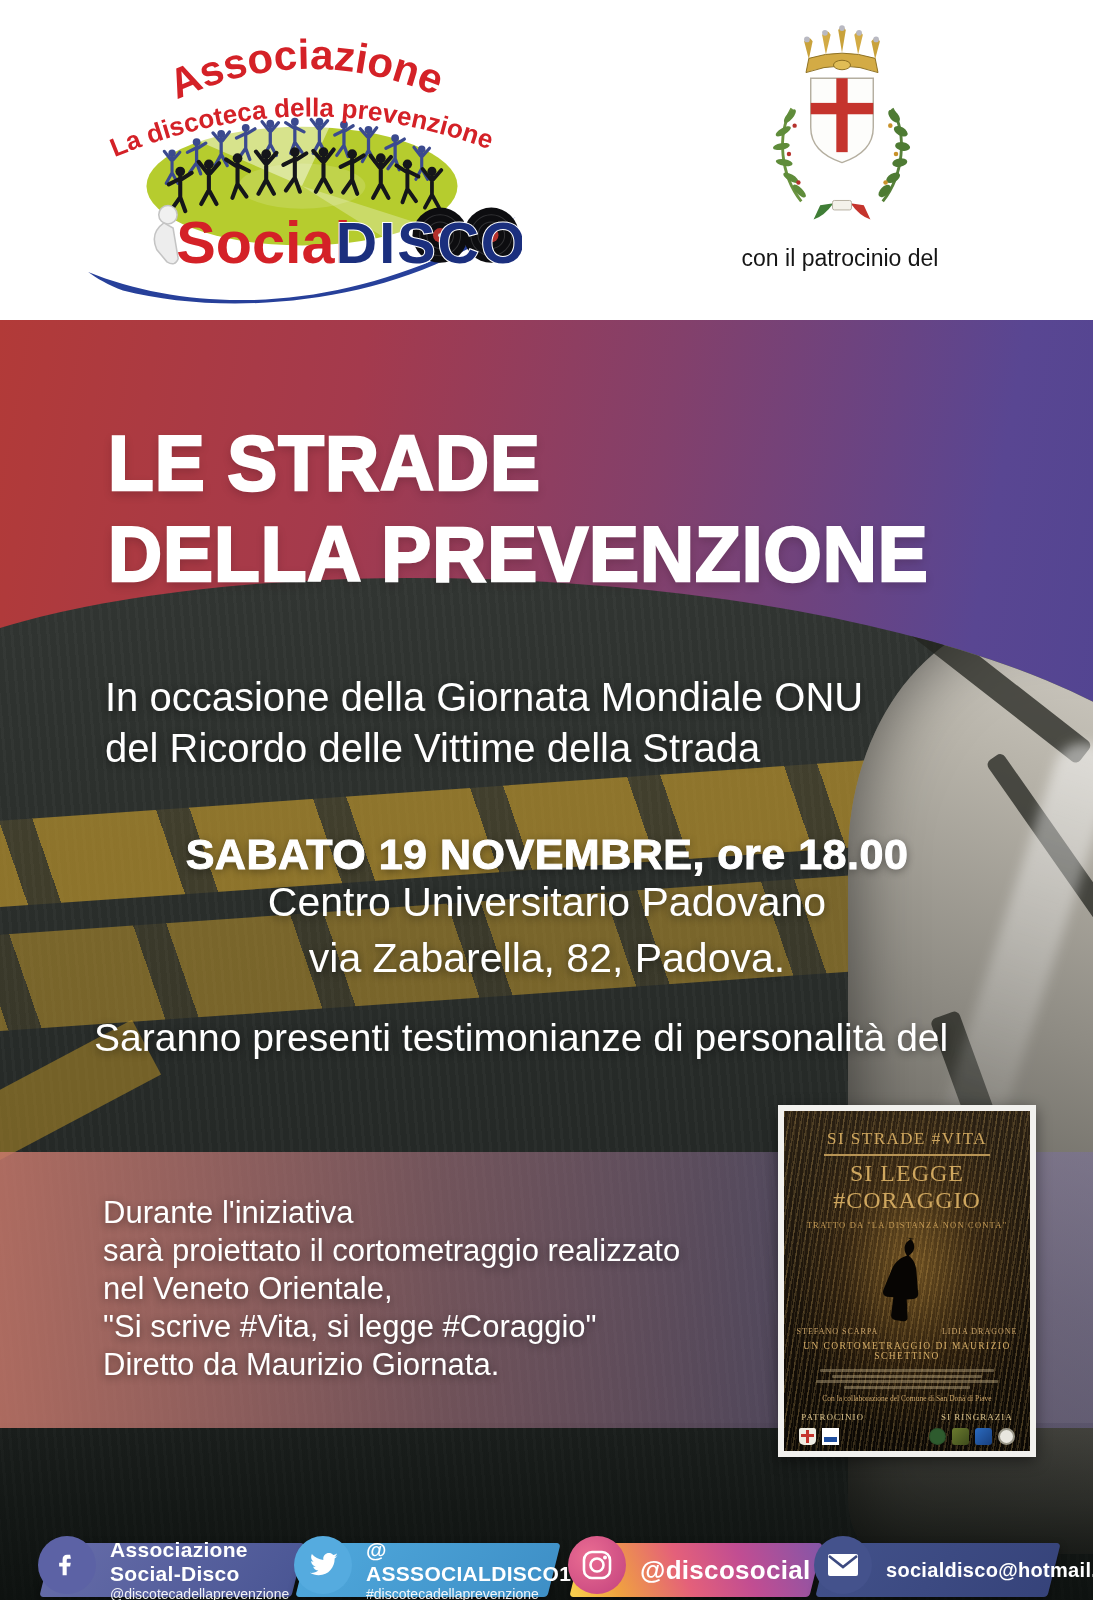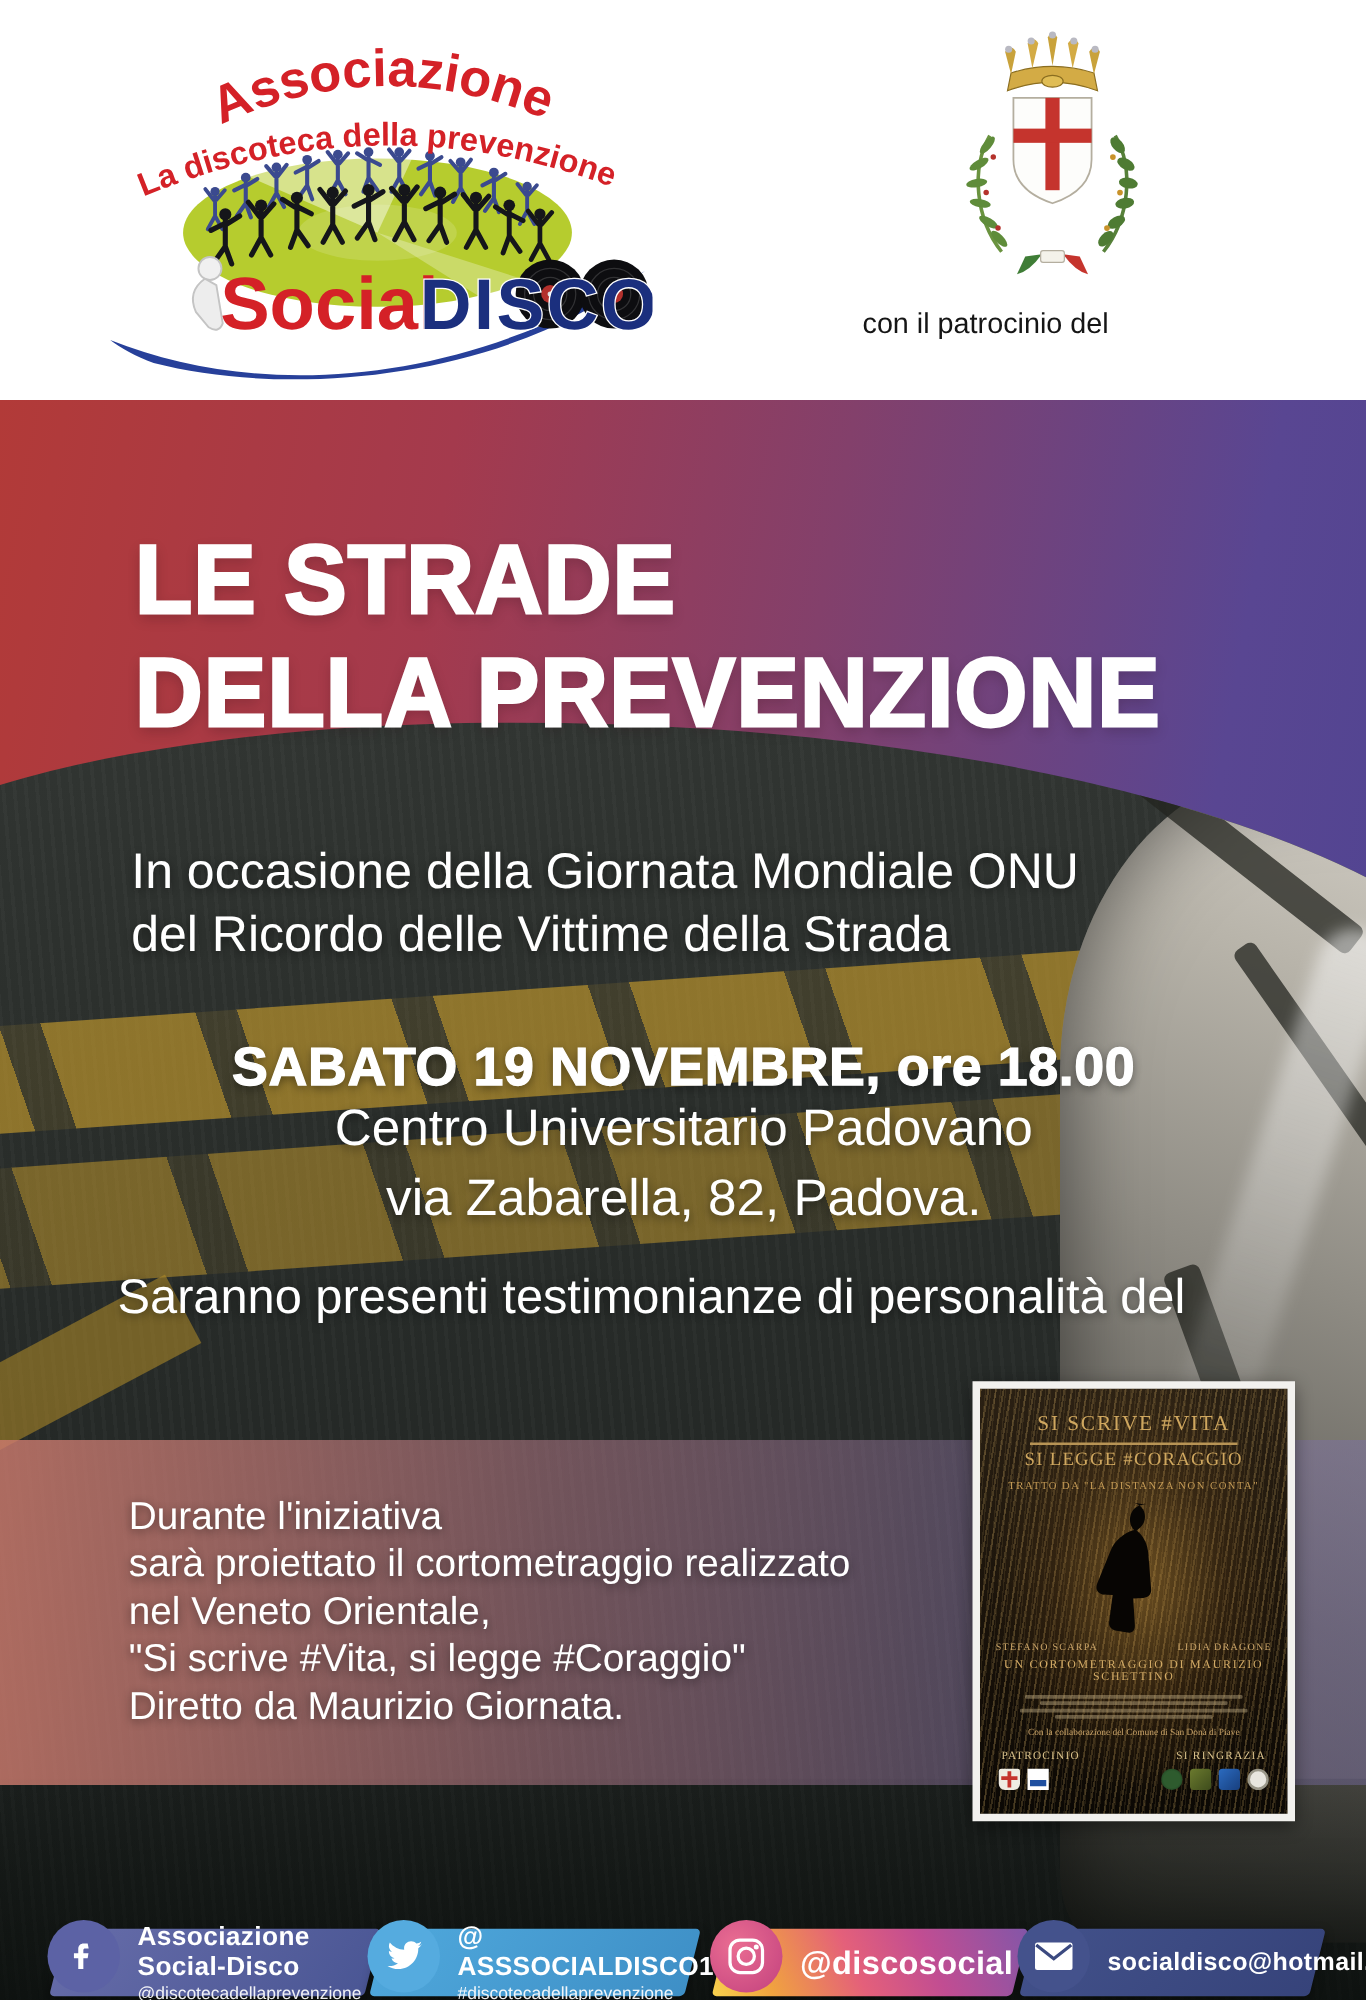--- a/index.html
+++ b/index.html
@@ -3,21 +3,21 @@
 <meta charset="utf-8">
 <style>
   html,body{margin:0;padding:0;background:#666;}
   .page{position:relative;width:1093px;height:1600px;margin:0 auto;overflow:hidden;
         background:#fff;font-family:"Liberation Sans","DejaVu Sans",sans-serif;}
 
   
   .hdr{position:absolute;left:0;top:0;width:1093px;height:320px;background:#fff;z-index:10;}
   .logo-svg{position:absolute;left:82px;top:14px;}
   .coat-svg{position:absolute;left:752px;top:16px;}
-  .patron-text{position:absolute;left:690px;top:243px;width:300px;
+  .patron-text{position:absolute;left:690px;top:243px;width:300px;text-align:center;
                font-size:23px;line-height:30px;color:#151515;}
 
   
   .hero{position:absolute;left:0;top:320px;width:1093px;height:1280px;
         background:linear-gradient(100deg,#b23a38 0%,#a43a4d 28%,#83406b 52%,#594692 78%,#4c4391 100%);}
   .title{position:absolute;left:108px;top:366px;z-index:4;color:#fff;font-weight:800;
          font-size:78px;line-height:91px;letter-spacing:1px;transform:scaleX(.96);
          transform-origin:left top;-webkit-text-stroke:2.5px #fff;
          text-shadow:0 4px 10px rgba(40,10,20,.25);}
 
@@ -69,21 +69,21 @@
   .fp-in{width:100%;height:100%;box-sizing:border-box;padding:10px 8px 6px;text-align:center;
          display:flex;flex-direction:column;align-items:center;
          font-family:"Liberation Serif","DejaVu Serif",serif;color:#cfa75f;
          background:
            radial-gradient(ellipse at 52% 46%,rgba(205,150,60,.45) 0%,rgba(120,80,30,.22) 38%,transparent 66%),
            repeating-linear-gradient(100deg,rgba(230,190,110,.2) 0 1.5px,transparent 1.5px 6px),
            repeating-linear-gradient(95deg,rgba(230,190,110,.1) 0 1px,transparent 1px 4px),
            linear-gradient(180deg,#2a2013,#140e07 70%,#0b0804);}
   .fp-t1{font-size:17px;letter-spacing:1.5px;margin-top:8px;}
   .fp-div{width:72%;height:2px;background:#b89455;margin:5px auto 4px;}
-  .fp-t2{font-size:15px;letter-spacing:1px;text-align:center;}
+  .fp-t2{font-size:24px;letter-spacing:1px;text-align:center;}
   .fp-tag{font-size:8.5px;letter-spacing:1.2px;margin-top:6px;color:#c49a55;}
   .fp-fig{margin-top:2px;}
   .fp-actors{width:96%;display:flex;justify-content:space-between;font-size:8px;
              letter-spacing:1px;color:#c9a368;margin-top:0;}
   .fp-dir{font-size:9.5px;letter-spacing:1.4px;margin-top:5px;color:#d3ab66;}
   .fp-bars{width:88%;margin-top:6px;}
   .fp-bars div{height:3px;background:rgba(200,180,140,.42);margin:2.5px auto;border-radius:1px;}
   .fp-collab{font-size:7.5px;color:#c9a368;margin-top:3px;}
   .fp-labels{width:92%;display:flex;justify-content:space-between;font-size:9px;
              letter-spacing:1px;color:#d8c08a;margin-top:9px;}
@@ -312,21 +312,21 @@
   <div class="wtext screening">
     <div>Durante l'iniziativa</div>
     <div>sarà proiettato il cortometraggio realizzato</div>
     <div>nel Veneto Orientale,</div>
     <div>"Si scrive #Vita, si legge #Coraggio"</div>
     <div>Diretto da Maurizio Giornata.</div>
   </div>
 
   <aside class="fposter">
     <div class="fp-in">
-      <div class="fp-t1">SI SCRIVE #VITA</div>
+      <div class="fp-t1">SI STRADE #VITA</div>
       <div class="fp-div"></div>
       <div class="fp-t2">SI LEGGE #CORAGGIO</div>
       <div class="fp-tag">TRATTO DA "LA DISTANZA NON CONTA"</div>
 
       <svg class="fp-fig" width="100" height="118" viewBox="0 0 100 120">
         <g transform="rotate(10 50 60)">
           <path fill="#070503" d="M52,8 c-7,0 -12,5 -12,12 0,4 2,8 5,10 -8,4 -14,11 -16,20 l-6,28 c-1,5 2,8 6,8 l8,-1 1,22 c0,4 3,6 6,6 h10 c4,0 6,-3 5,-7 l-5,-21 8,-2 c4,-1 6,-4 5,-8 l-7,-27 c-2,-9 -7,-15 -13,-18 3,-3 5,-6 5,-10 0,-7 -5,-12 -12,-12 z"></path>
         </g>
       </svg>
 

